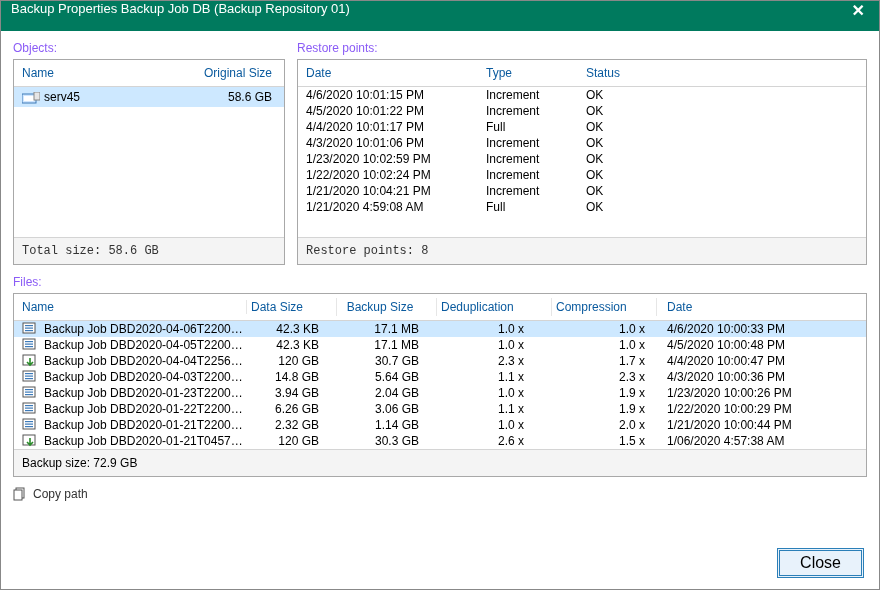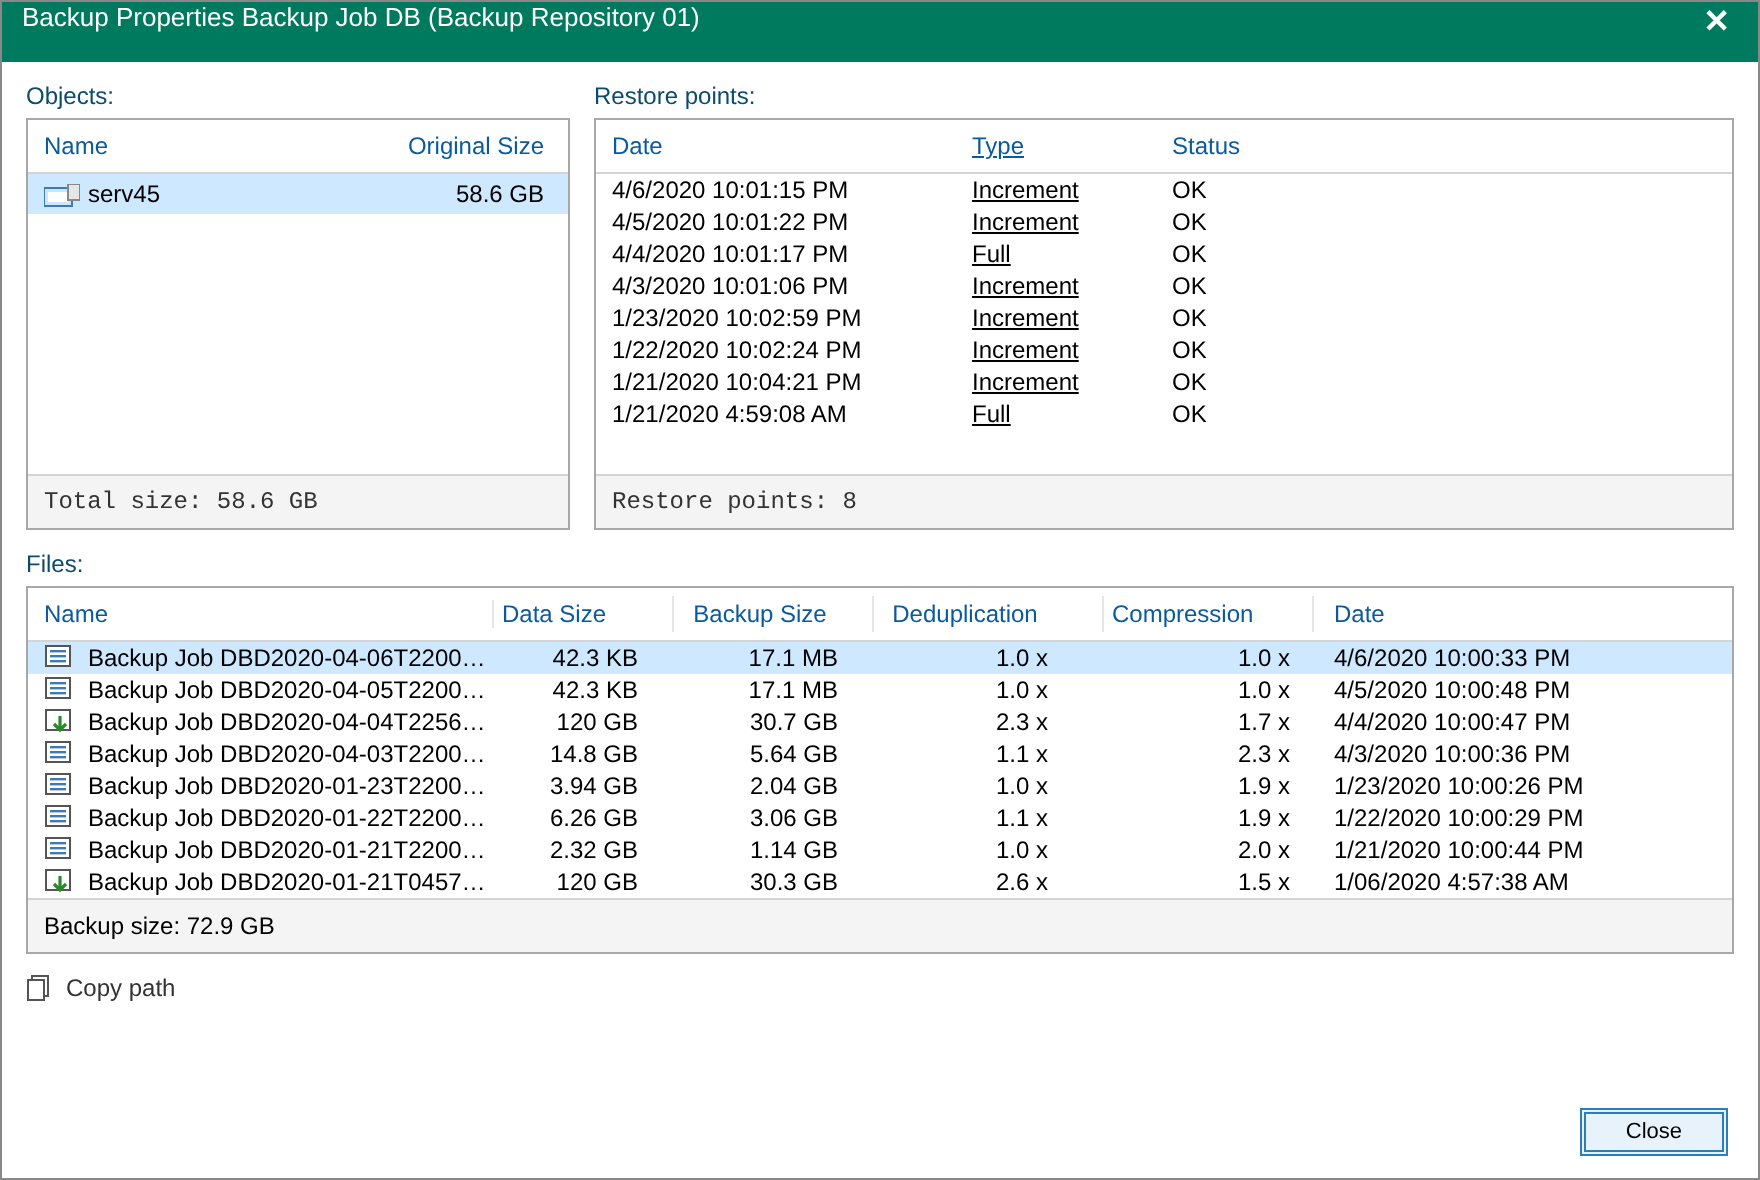--- a/index.html
+++ b/index.html
@@ -3,56 +3,56 @@
 <meta charset="utf-8">
 <style>
 * { box-sizing: border-box; margin: 0; padding: 0; }
 body { font-family: 'Segoe UI', Tahoma, sans-serif; font-size: 12px; background: #fff; color: #000; width: 880px; height: 590px; overflow: hidden; border: 1px solid #888; }
 .titlebar { background: #007a5e; color: #fff; height: 30px; display: flex; align-items: flex-start; padding: 0 10px; }
 .titlebar .title { flex: 1; font-size: 13px; }
 .titlebar .close-x { font-size: 16px; font-weight: bold; cursor: pointer; padding: 0 4px; }
 .content { padding: 10px 12px; }
 .top-row { display: flex; gap: 12px; }
 .section { display: flex; flex-direction: column; }
-.section-label { font-size: 12px; color: #0c4a6e; margin-bottom: 4px; }
+.section-label { font-size: 12px; color: #8b5cf6; margin-bottom: 4px; }
 .panel { border: 1px solid #a8a8a8; background: #fff; display: flex; flex-direction: column; }
 .objects { width: 272px; }
 .restore { flex: 1; }
 .panel-header { display: flex; border-bottom: 1px solid #d4d4d4; padding: 6px 8px 6px 8px; color: #0a5a9e; background:#fff; }
 .panel-body { flex: 1; overflow: hidden; }
 .panel-footer { border-top: 1px solid #d4d4d4; padding: 6px 8px; background: #f4f4f4; color: #333; font-family: Liberation Mono, monospace; }
 .obj-row { display: flex; align-items: flex-end; padding: 3px 8px; }
 .obj-row.selected { background: #cde8ff; }
 .obj-icon { width: 16px; height: 12px; margin-right: 6px; }
 .col-name-o { flex: 1; }
 .col-size-o { width: 78px; text-align: right; padding-right: 4px;}
 .rp-header { display: flex; padding: 6px 8px; color: #0a5a9e; border-bottom: 1px solid #d4d4d4;}
 .rp-row { display: flex; padding: 1px 8px; }
 .rp-date { width: 180px; }
-.rp-type { width: 100px; text-decoration: underline; }
+.rp-type { width: 100px; }
 .rp-status { width: 80px; }
 .files-section { margin-top: 10px; }
 .files-panel { border: 1px solid #a8a8a8; background:#fff; }
 .files-header { display: flex; padding: 6px 8px; color:#0a5a9e; border-bottom: 1px solid #d4d4d4; position: relative;}
 .files-header > div { border-right: 0px solid #e6e6e6; }
 .files-body .f-row { display: flex; align-items: center; padding: 1px 8px; }
 .files-body .f-row.selected { background: #cde8ff; }
 .f-name { width: 225px; display:flex; align-items:center; gap:6px; overflow:hidden; white-space:nowrap;}
 .f-name-text { overflow: hidden; text-overflow: ellipsis; white-space: nowrap; flex:1;}
 .f-data { width: 90px; text-align: right; padding-right: 18px;}
 .f-backup { width: 100px; text-align: right; padding-right: 18px;}
 .f-dedup { width: 115px; text-align: right; padding-right: 28px;}
 .f-comp { width: 105px; text-align: right; padding-right: 12px;}
 .f-date { flex: 1; padding-left: 10px;}
 .files-footer { border-top: 1px solid #d4d4d4; padding: 6px 8px; background:#f4f4f4; }
 .files-header .col { position: relative; }
 .files-header .col:not(:last-child)::after { content:""; position:absolute; right:0; top:-2px; bottom:-2px; width:1px; background:#e6e6e6;}
 .copy-path { display:flex; align-items:center; gap:6px; margin-top:10px; cursor:pointer; color:#333;}
 .bottom-bar { position:absolute; bottom:12px; right:16px;}
-.btn { border:1px solid #2b7fb8; background:#e8f2fb; padding:5px 22px; font-size:11px; cursor:pointer; outline:1px solid #2b7fb8; outline-offset:-3px;}
+.btn { border:1px solid #2b7fb8; background:#e8f2fb; padding:5px 22px; font-size:16px; cursor:pointer; outline:1px solid #2b7fb8; outline-offset:-3px;}
 svg { display:block; }
 .hdr-left{ text-align:left;}
 </style>
 </head>
 <body>
 
 <div class="titlebar">
   <div class="title">Backup Properties Backup Job DB (Backup Repository 01)</div>
   <div class="close-x">✕</div>
 </div>
@@ -139,21 +139,21 @@
     </div>
   </div>
 
   <div class="files-section">
     <div class="section-label">Files:</div>
     <div class="files-panel">
       <div class="files-header">
         <div class="col f-name hdr-left">Name</div>
         <div class="col f-data hdr-left" style="text-align:left;padding-left:4px;">Data Size</div>
         <div class="col f-backup hdr-left" style="text-align:center;padding-left:4px;">Backup Size</div>
-        <div class="col f-dedup hdr-left" style="text-align:center;padding-left:4px;">Deduplication</div>
+        <div class="col f-dedup hdr-left" style="text-align:left;padding-left:4px;">Deduplication</div>
         <div class="col f-comp hdr-left" style="text-align:left;padding-left:4px;">Compression</div>
         <div class="col f-date hdr-left" style="text-align:left;">Date</div>
       </div>
       <div class="files-body" id="files-body">
           <div class="f-row selected">
             <div class="f-name">
               <span>
                 <svg width="16" height="14" viewBox="0 0 16 14">
                   <rect x="1" y="1" width="12" height="10" fill="#fff" stroke="#555"></rect>
                   <rect x="3" y="3" width="8" height="1.2" fill="#3d7ab8"></rect>

